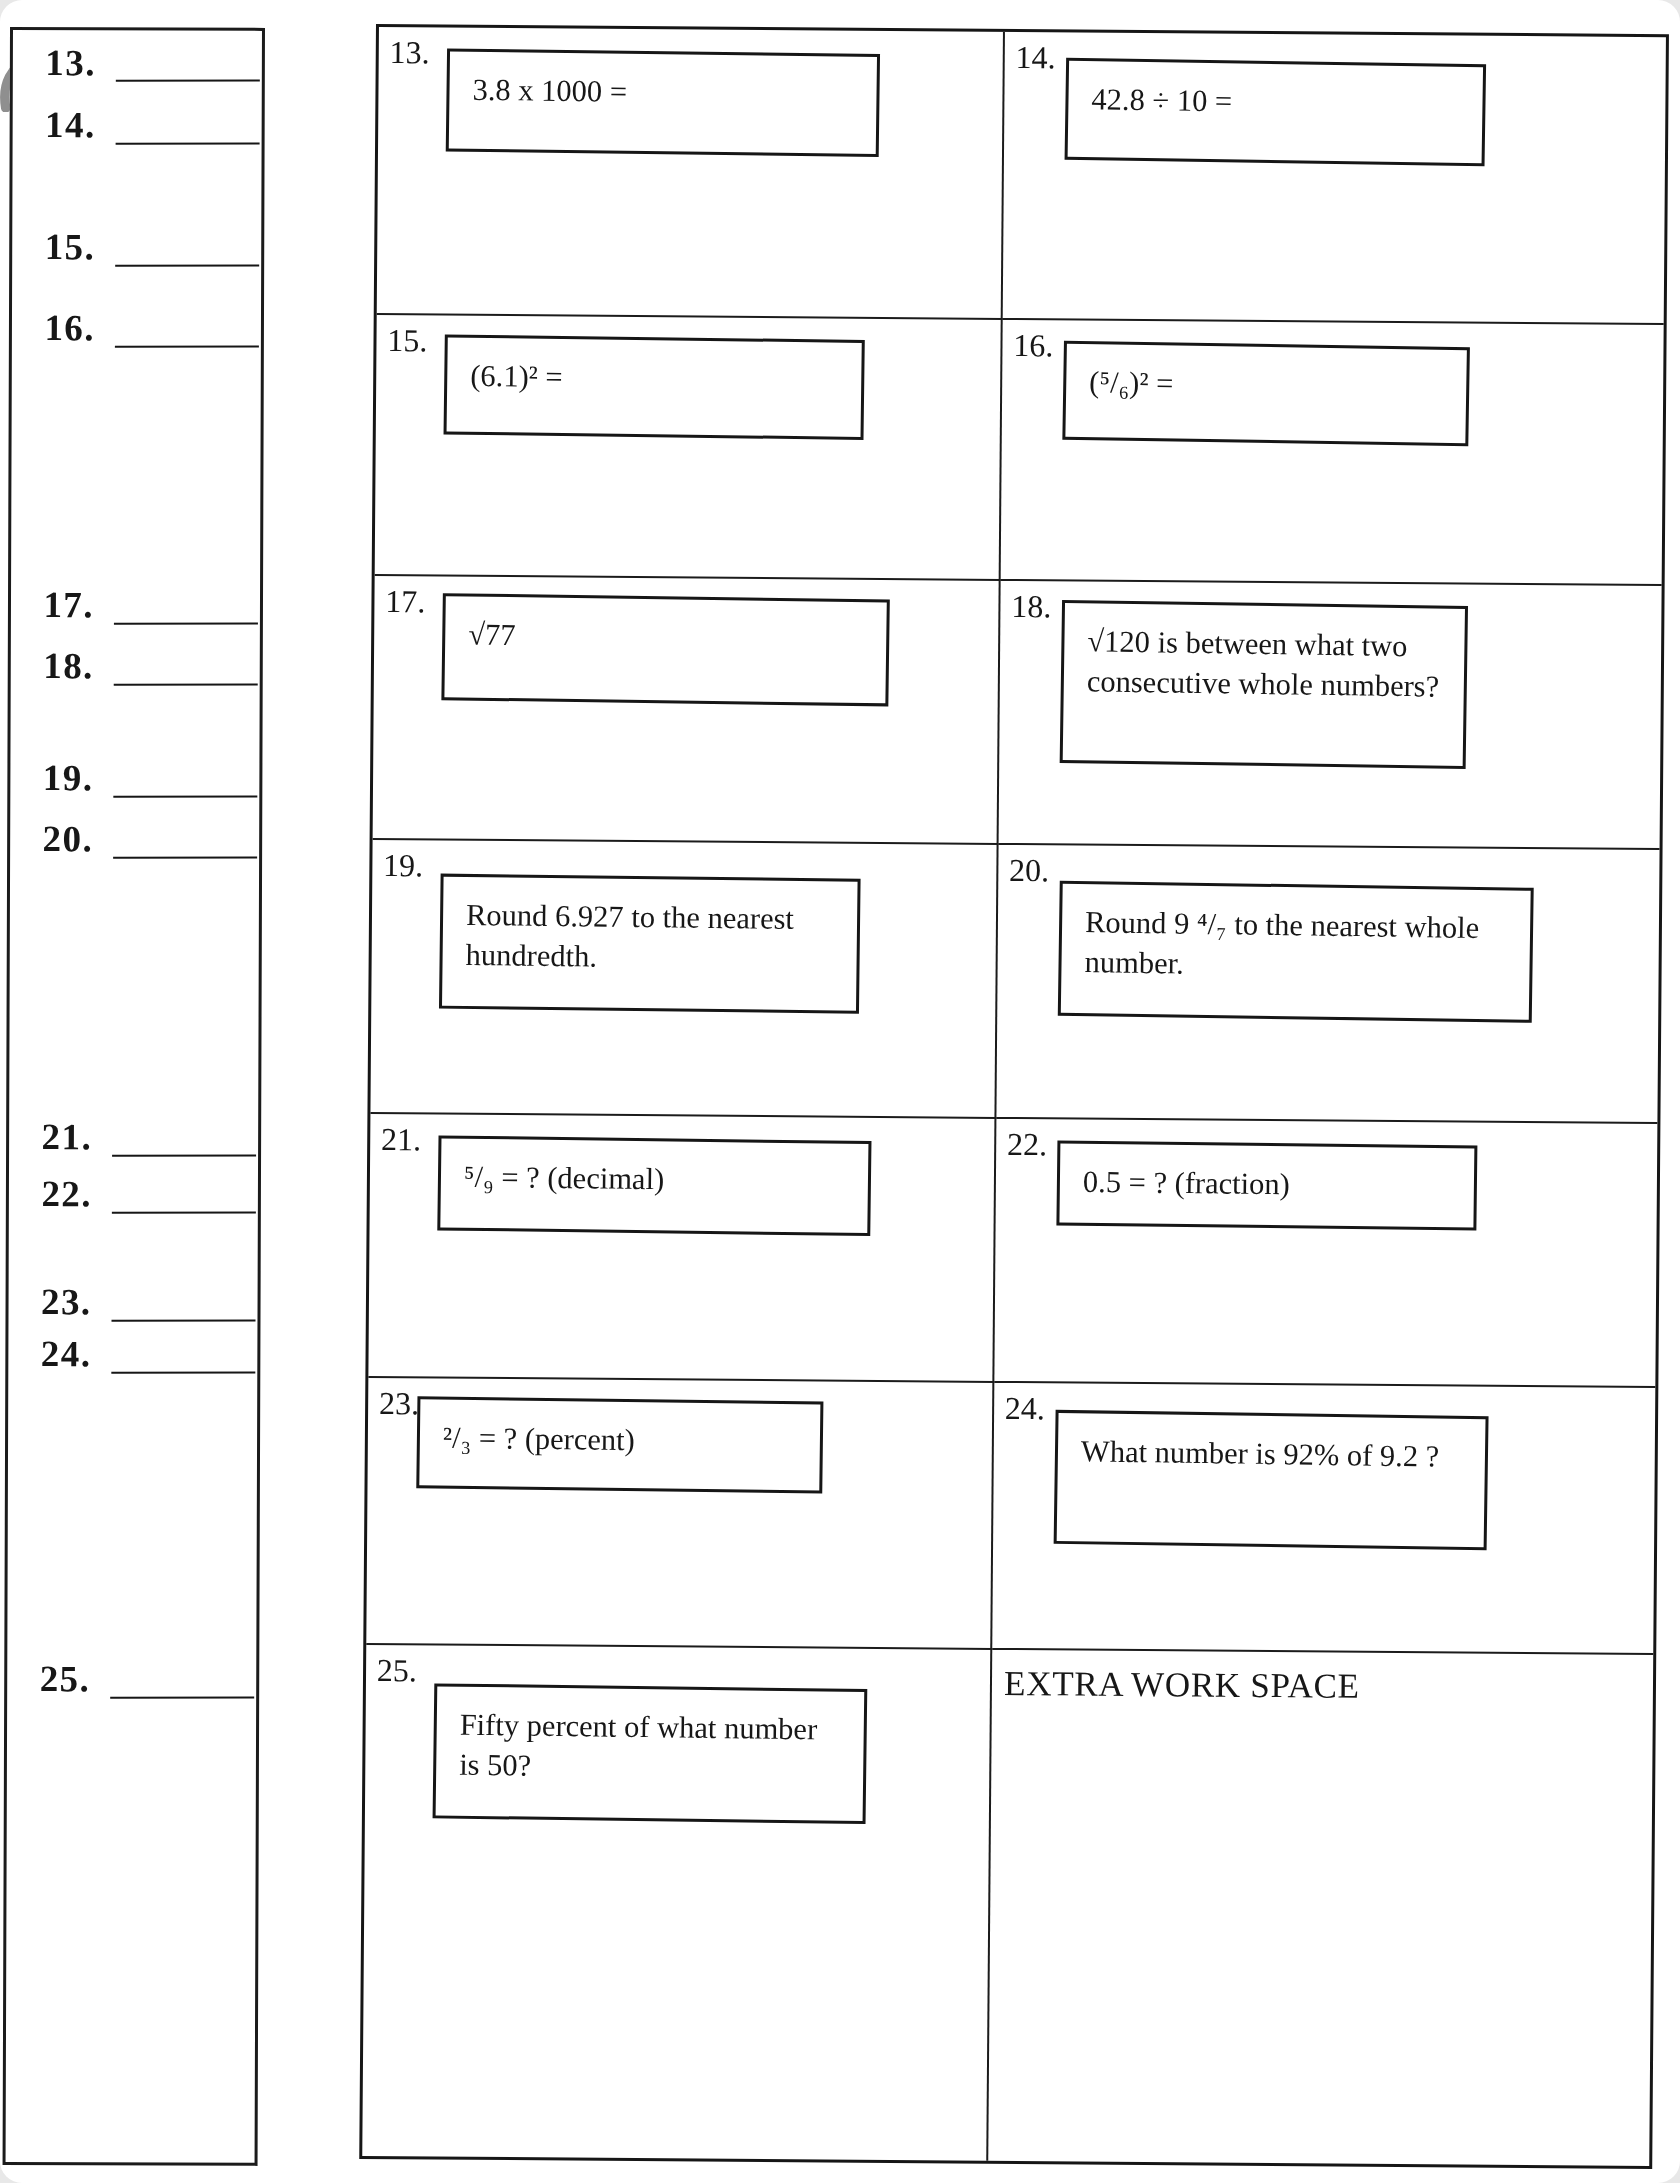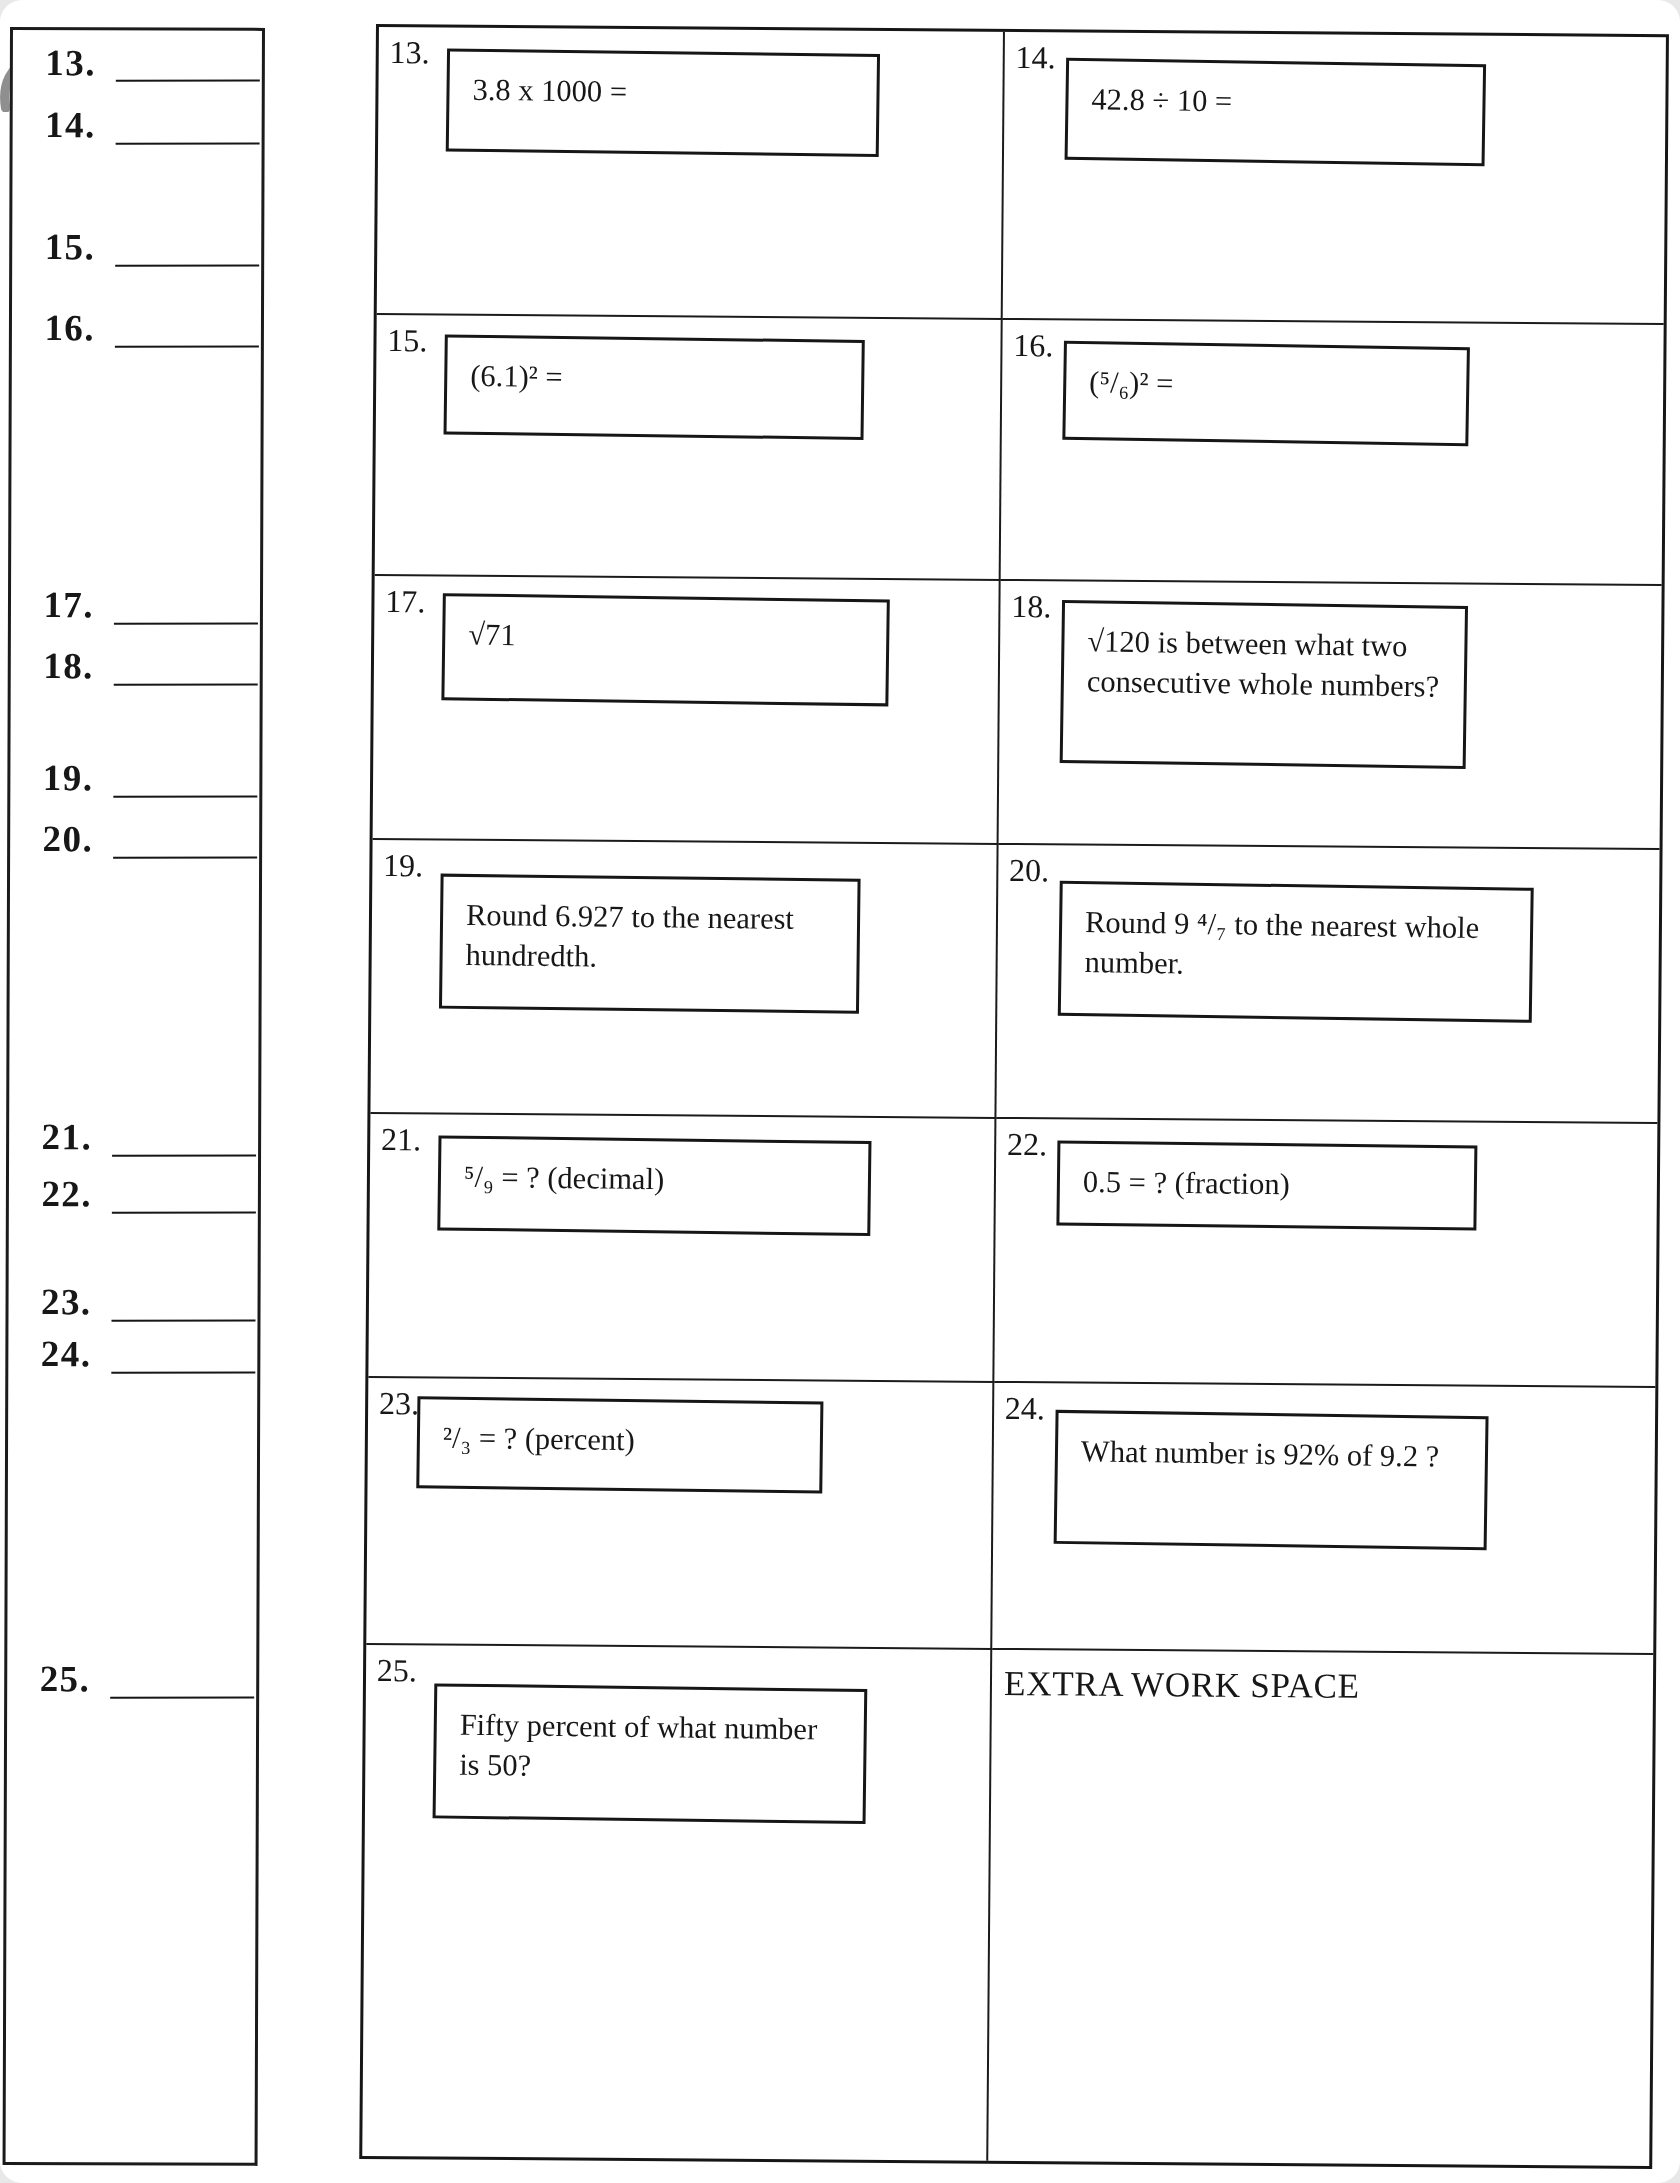--- a/index.html
+++ b/index.html
@@ -203,21 +203,21 @@
     <div class="cell rowline">
       <span class="cell-number">16.</span>
       <div class="qbox qb-16">
         <span>(⁵/₆)² =</span>
       </div>
     </div>
 
     <div class="cell col1 rowline">
       <span class="cell-number">17.</span>
       <div class="qbox qb-17">
-        <span>√71</span>
+        <span>√77</span>
       </div>
     </div>
     <div class="cell rowline">
       <span class="cell-number">18.</span>
       <div class="qbox qb-18">
         <span>√120 is between what two consecutive whole numbers?</span>
       </div>
     </div>
 
     <div class="cell col1 rowline">

